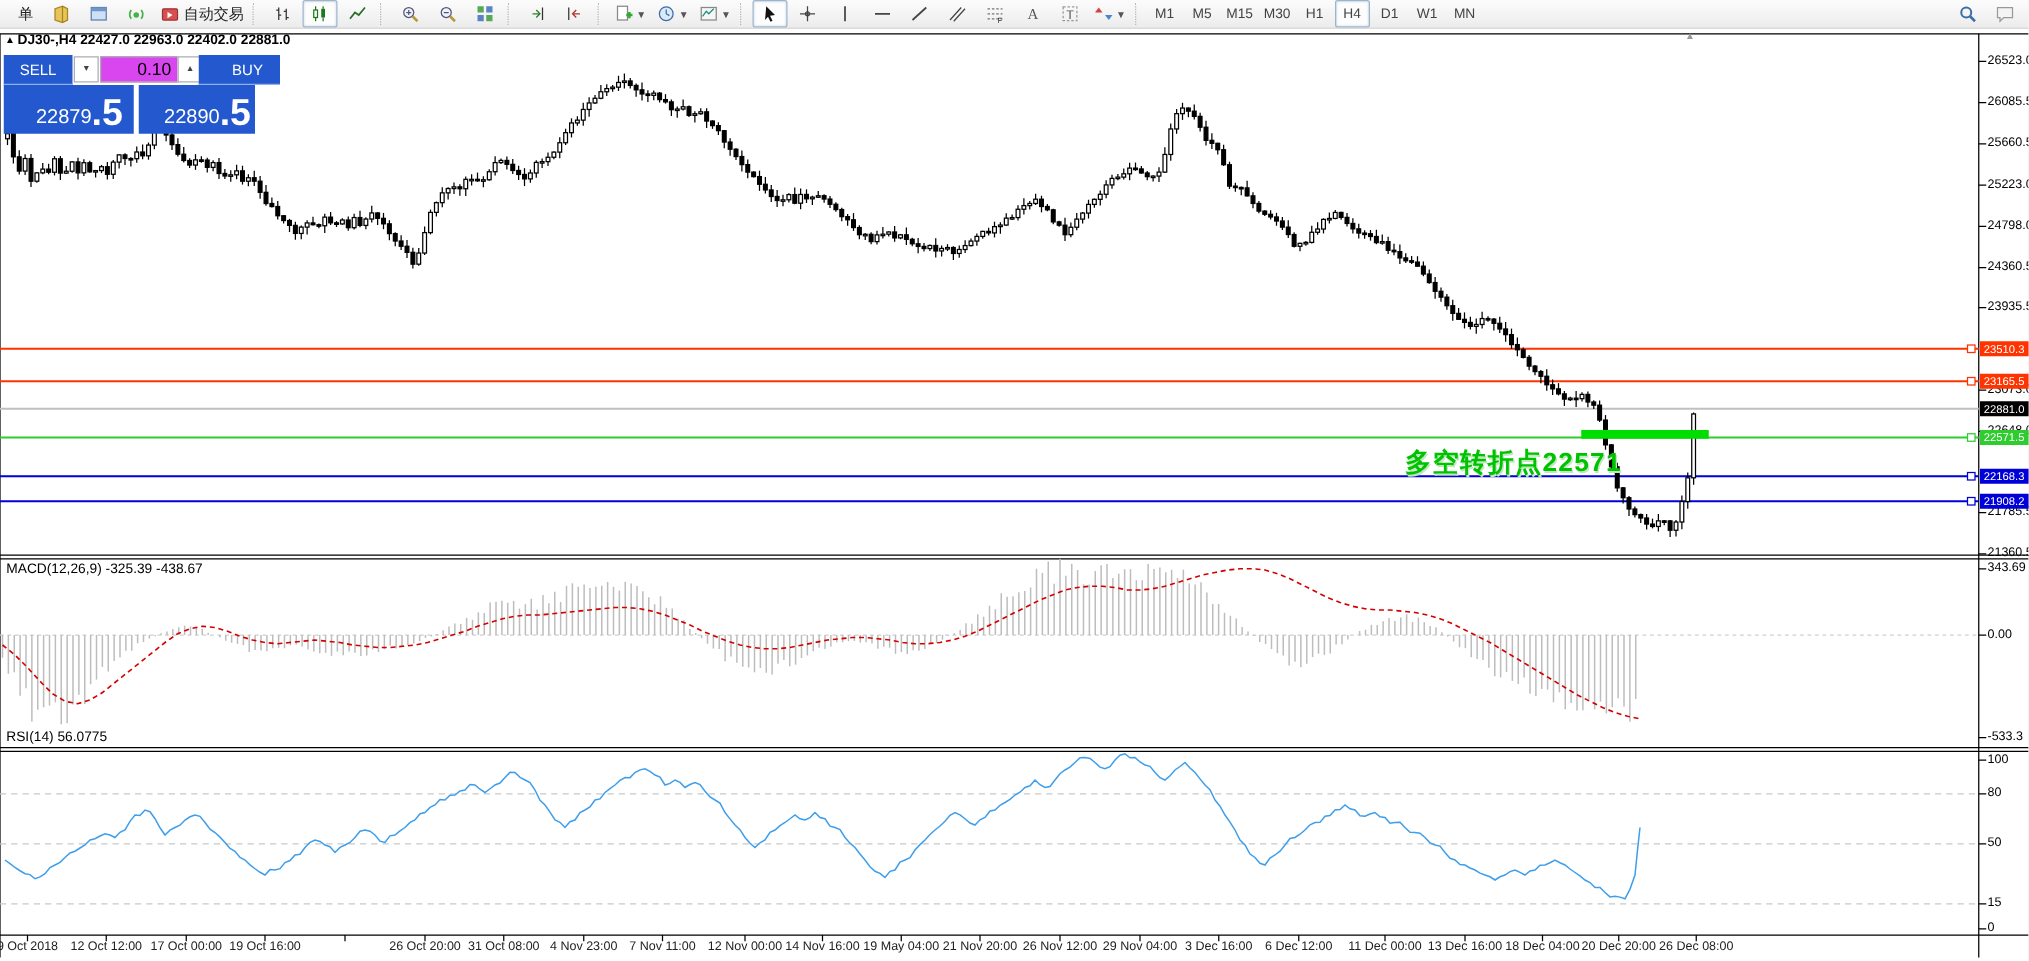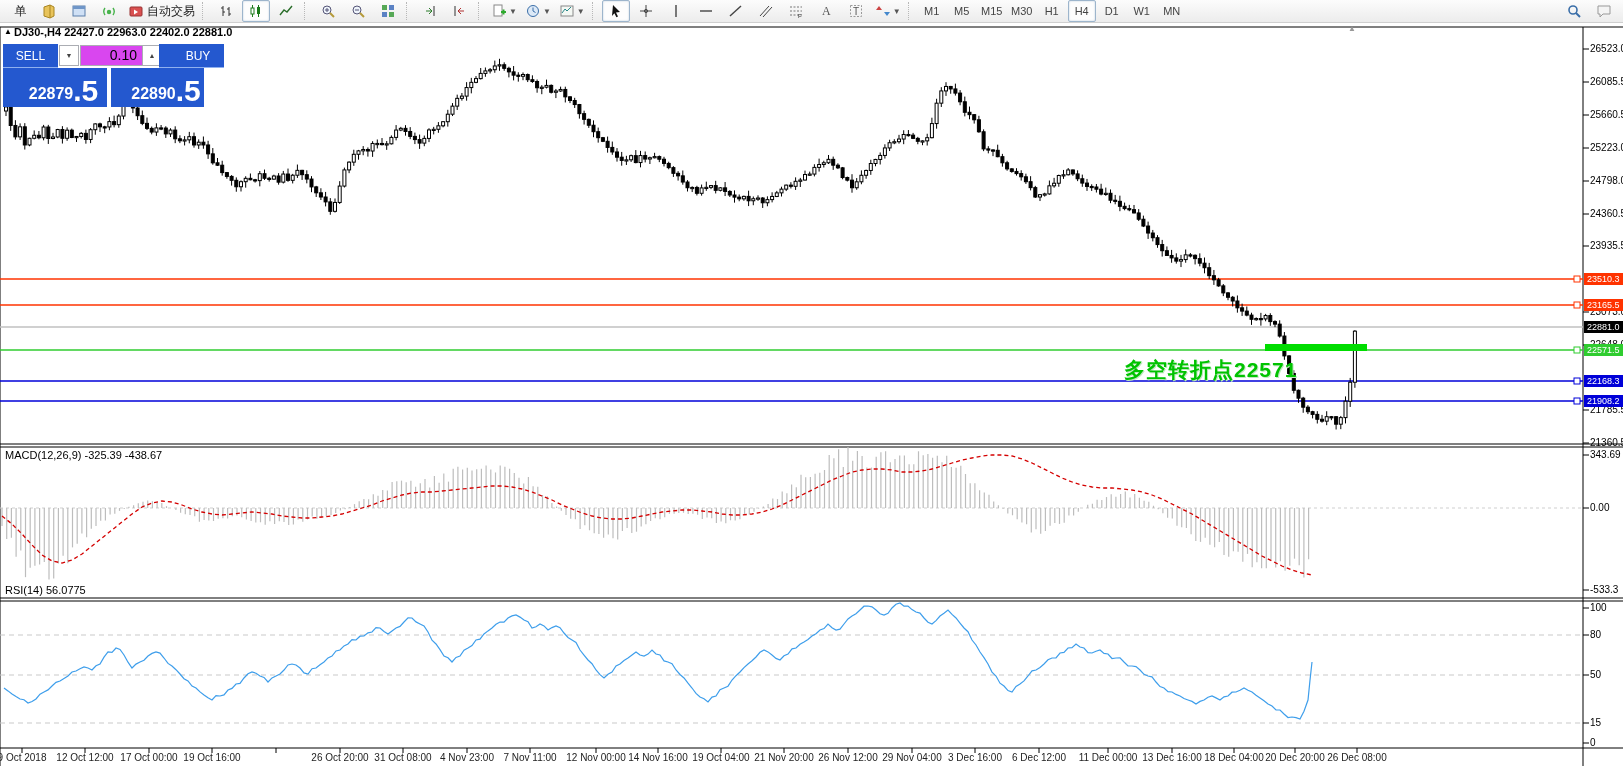--- a/index.html
+++ b/index.html
@@ -31,21 +31,21 @@
   
   .trade{position:absolute;left:3px;top:44px;width:215px;height:63px;}
   .tp-blue{position:absolute;background:#2458cf;color:#fff;}
   .tp-sell-btn{left:0;top:0;width:55px;height:23px;font-size:12px;display:flex;align-items:center;justify-content:center;border-bottom:1px solid #8fb0ef;}
   .tp-buy-btn{left:156px;top:0;width:52px;height:23px;font-size:12px;display:flex;align-items:center;justify-content:center;border-bottom:1px solid #8fb0ef;padding-left:13px;}
   .tp-spin{position:absolute;top:1px;width:20px;height:21px;background:#fff;border:1px solid #abadb3;
            box-sizing:border-box;display:flex;align-items:center;justify-content:center;font-size:7px;color:#444;}
   .tp-vol{position:absolute;left:77px;top:1px;width:63px;height:21px;background:#d946ef;border:1px solid #abadb3;
           box-sizing:border-box;font-size:14px;color:#000;text-align:right;padding:1px 5px 0 0;}
   .tp-price{position:absolute;top:24px;height:39px;display:flex;align-items:flex-end;justify-content:center;padding-bottom:3px;box-sizing:border-box;}
-  .tp-price .small{font-size:16px;font-weight:bold;line-height:20px;margin-left:17px;}
+  .tp-price .small{font-size:16px;font-weight:normal;line-height:20px;margin-left:17px;}
   .tp-price .big{font-size:30px;font-weight:bold;line-height:26px;}
   .gray-tri{position:absolute;left:1348px;top:24px;font-size:8px;color:#999;}
 </style>
 </head>
 <body>
 
 <div class="stage">
 
   <div class="toolbar" id="toolbar">
       <div class="tb-btn">
@@ -1236,21 +1236,21 @@
       <div class="tlabel" style="left: 85px;">12 Oct 12:00</div>
       <div class="tlabel" style="left: 149px;">17 Oct 00:00</div>
       <div class="tlabel" style="left: 212px;">19 Oct 16:00</div>
       <div class="tlabel" style="left: 276px; margin-top: 27px;">24 Oct 04:00</div>
       <div class="tlabel" style="left: 340px;">26 Oct 20:00</div>
       <div class="tlabel" style="left: 403px;">31 Oct 08:00</div>
       <div class="tlabel" style="left: 467px;">4 Nov 23:00</div>
       <div class="tlabel" style="left: 530px;">7 Nov 11:00</div>
       <div class="tlabel" style="left: 596px;">12 Nov 00:00</div>
       <div class="tlabel" style="left: 658px;">14 Nov 16:00</div>
-      <div class="tlabel" style="left: 721px;">19 Oct 04:00</div>
+      <div class="tlabel" style="left: 721px;">19 May 04:00</div>
       <div class="tlabel" style="left: 784px;">21 Nov 20:00</div>
       <div class="tlabel" style="left: 848px;">26 Nov 12:00</div>
       <div class="tlabel" style="left: 912px;">29 Nov 04:00</div>
       <div class="tlabel" style="left: 975px;">3 Dec 16:00</div>
       <div class="tlabel" style="left: 1039px;">6 Dec 12:00</div>
       <div class="tlabel" style="left: 1108px;">11 Dec 00:00</div>
       <div class="tlabel" style="left: 1172px;">13 Dec 16:00</div>
       <div class="tlabel" style="left: 1234px;">18 Dec 04:00</div>
       <div class="tlabel" style="left: 1295px;">20 Dec 20:00</div>
       <div class="tlabel" style="left: 1357px;">26 Dec 08:00</div>

